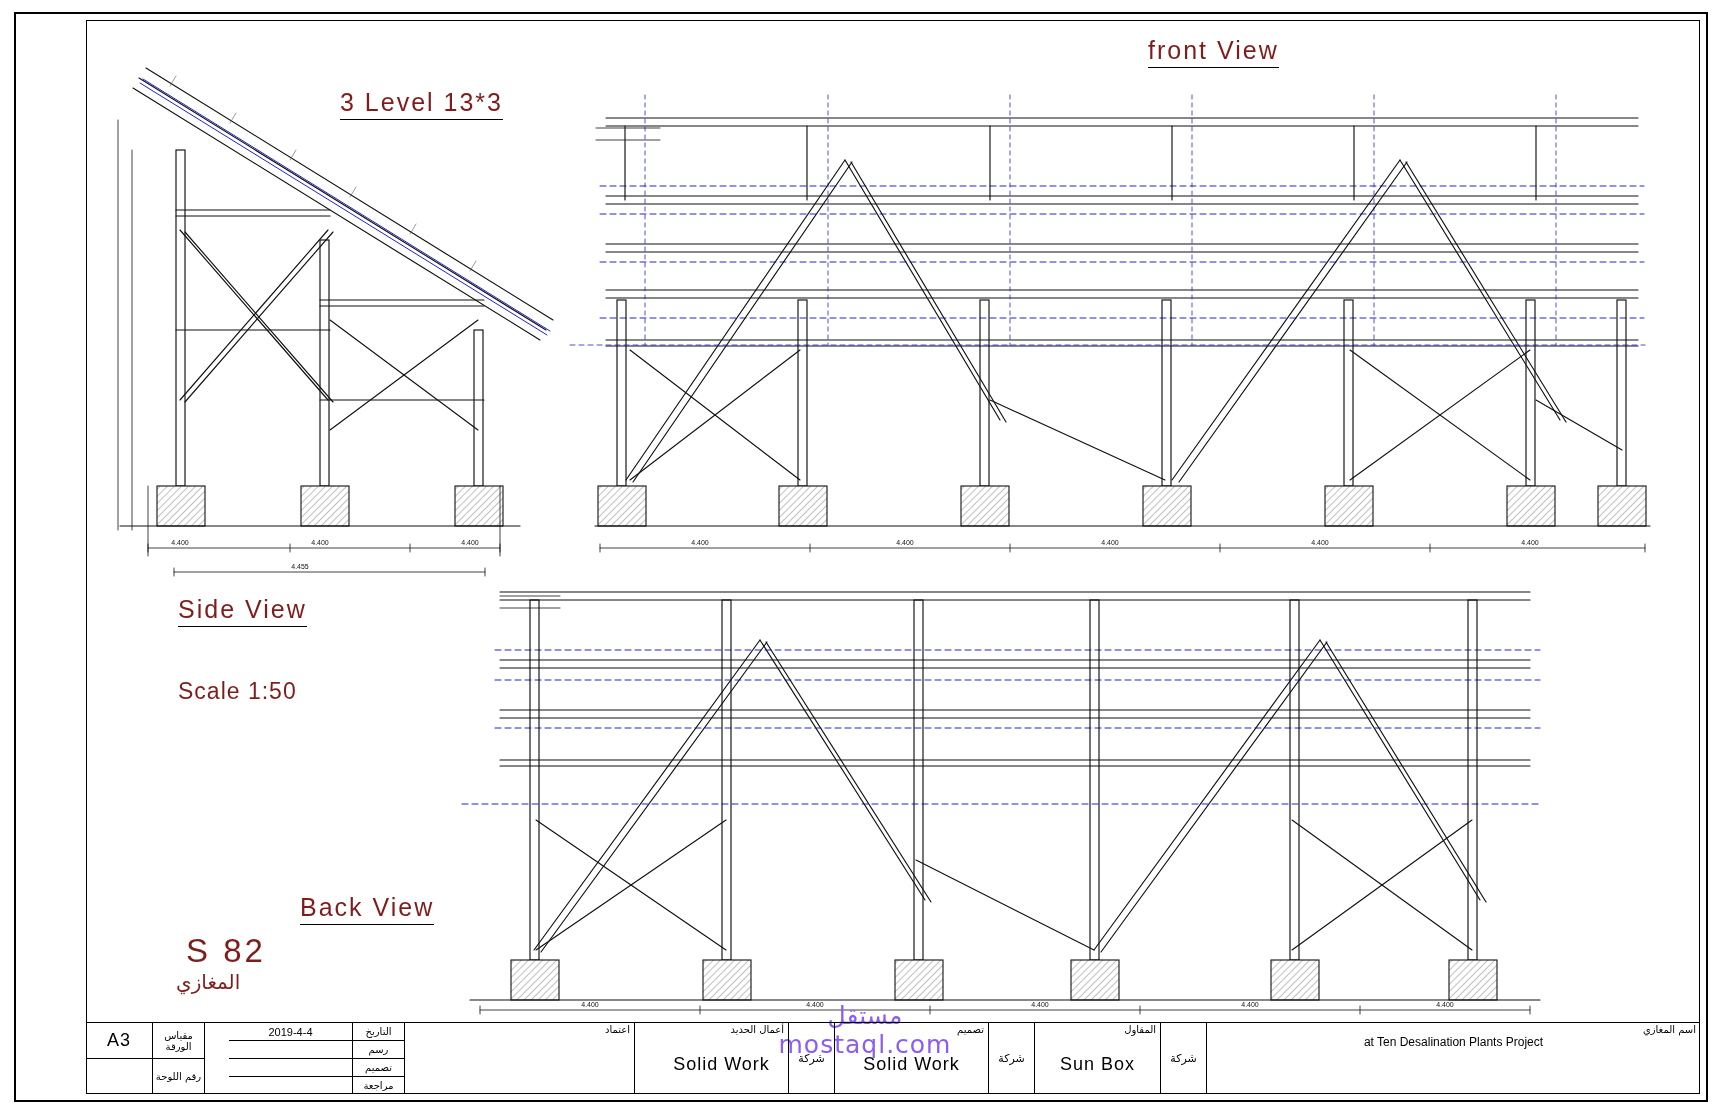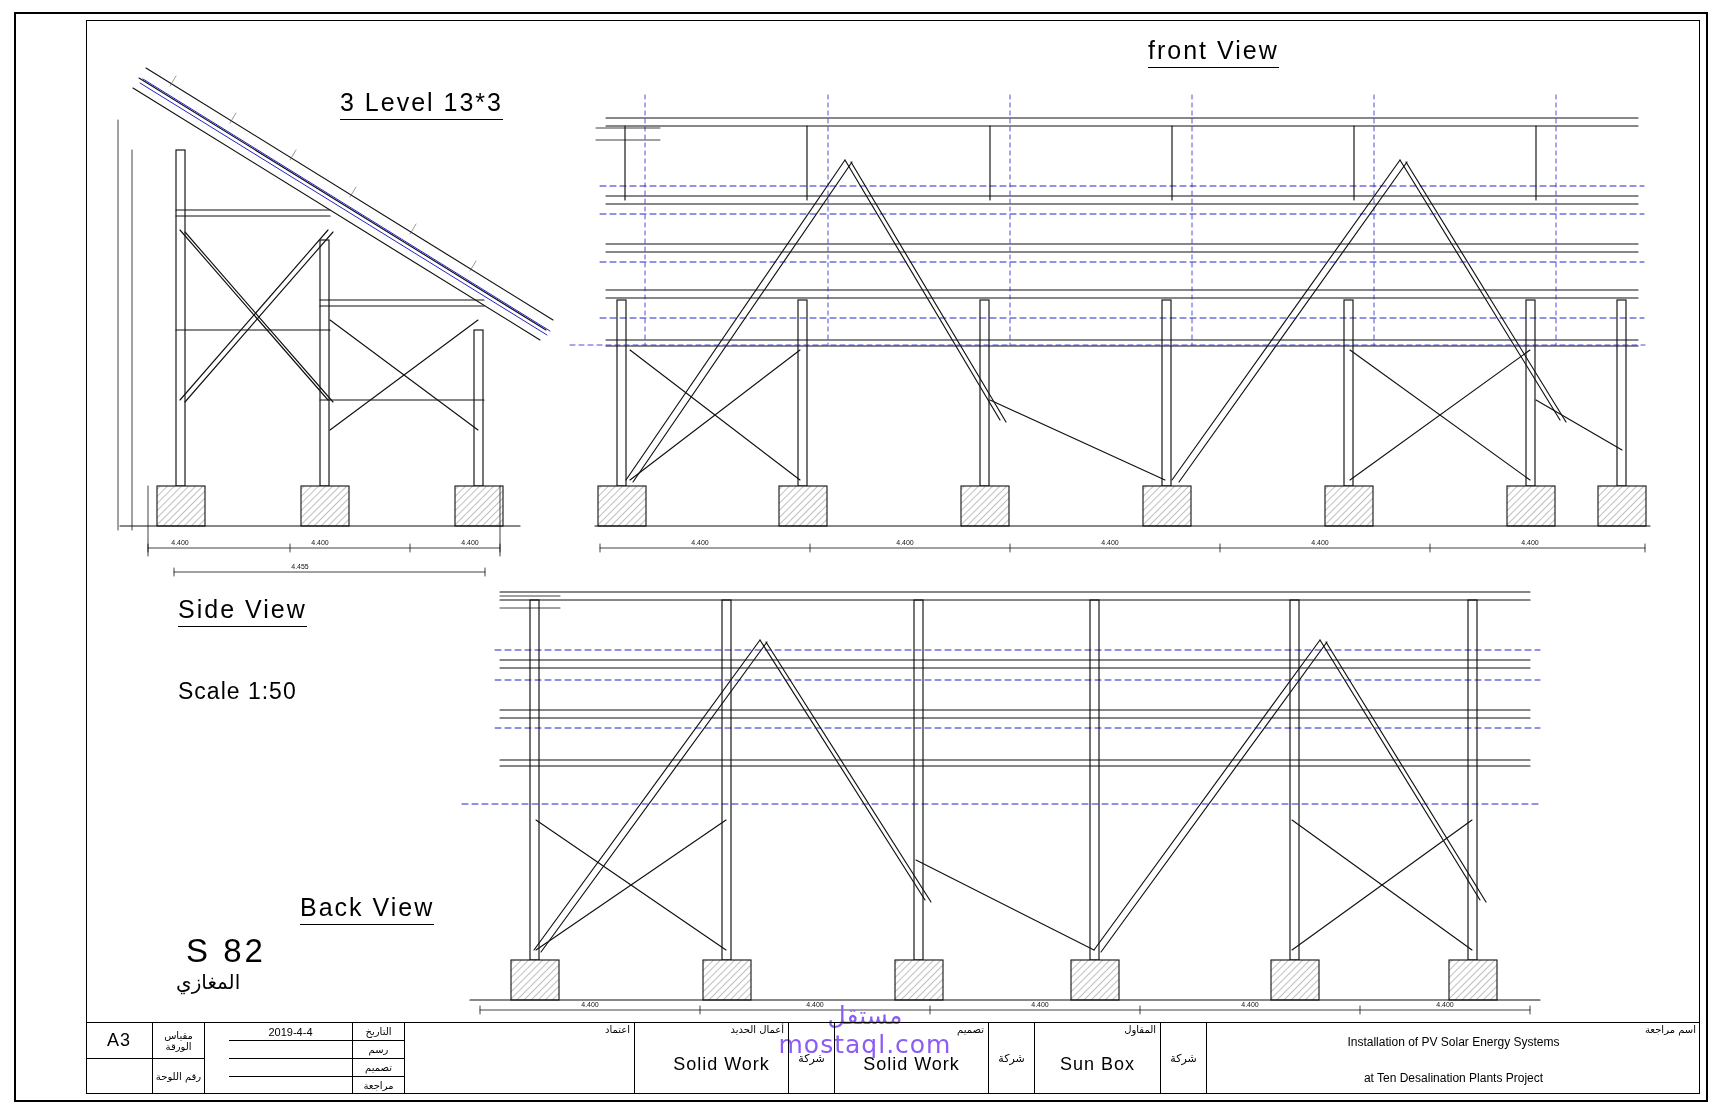--- a/index.html
+++ b/index.html
@@ -24,21 +24,21 @@
   }
   .frame-inner {
     position: absolute;
     left: 86px; top: 20px;
     width: 1614px; height: 1074px;
     border: 1px solid #000;
     box-sizing: border-box;
   }
   .label {
     position: absolute;
-    color: #000000;
+    color: #7f1d1d;
     white-space: nowrap;
   }
   .title-label {
     font-size: 25px;
     letter-spacing: 2px;
     border-bottom: 1.5px solid #000;
     padding-bottom: 2px;
   }
   .plain-label {
     font-size: 23px;
@@ -496,22 +496,21 @@
     <div class="tb-cell" style="width:172px; display:flex; flex-direction:row;">
       <div class="tb-center-col" style="flex:1;">
         <div class="tb-head">المقاول</div>
         <div class="tb-body-center tb-val big">Sun Box</div>
       </div>
       <div class="tb-ar-side">شركة</div>
     </div>
 
 
     <div class="tb-cell" style="flex:1;">
-      <div class="tb-head">اسم مراجعة</div>
+      <div class="tb-head">اسم المغازي</div>
       <div class="tb-center-col" style="flex:1;">
-        <div class="tb-val" style="font-size:12px;">Installation of PV Solar Energy Systems</div>
         <div class="tb-val" style="font-size:12px;">at Ten Desalination Plants Project</div>
       </div>
     </div>
 
   </div>
 
 </div>
 
 </body></html>

